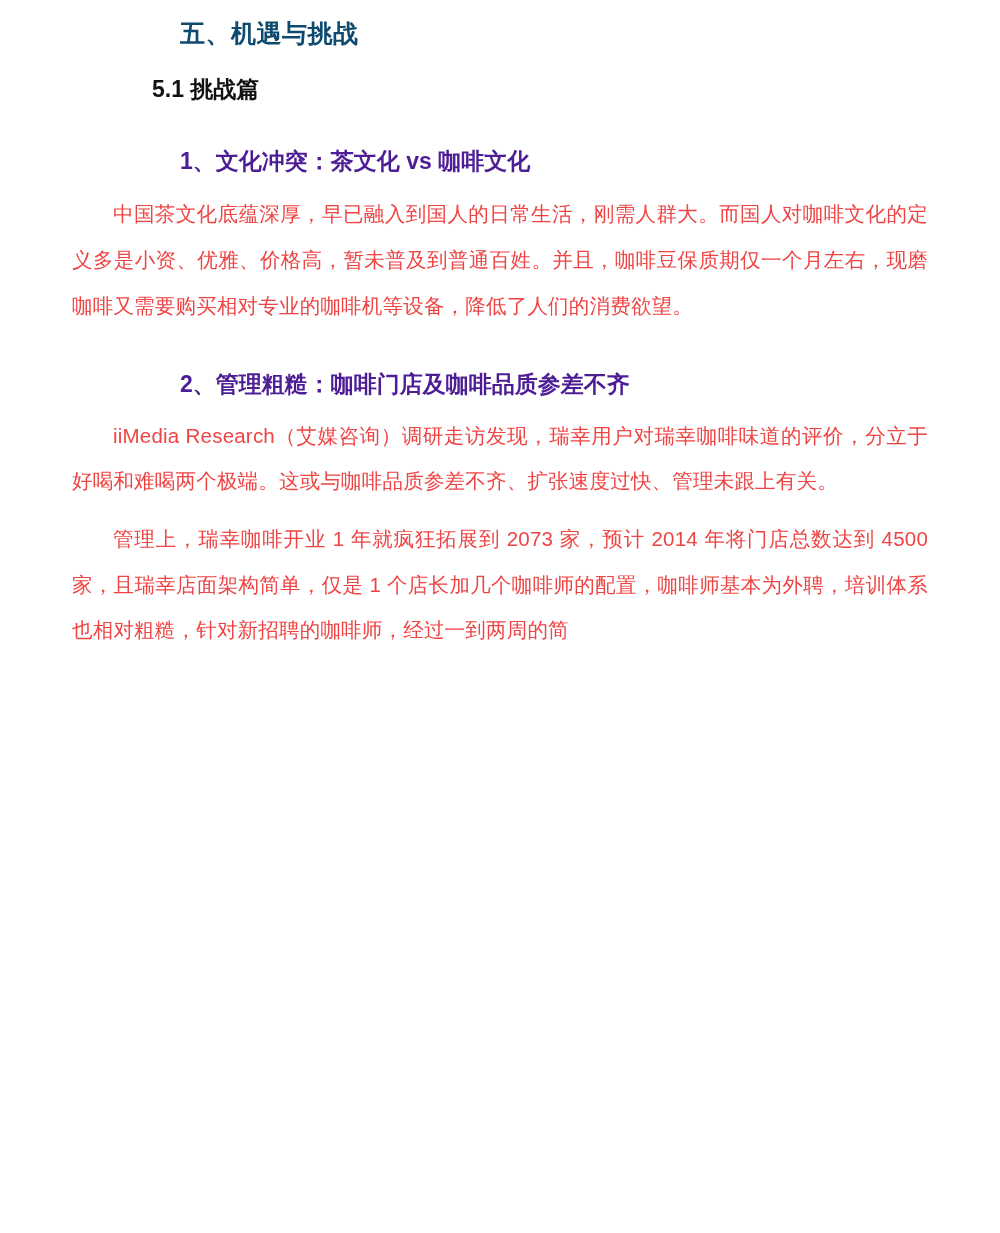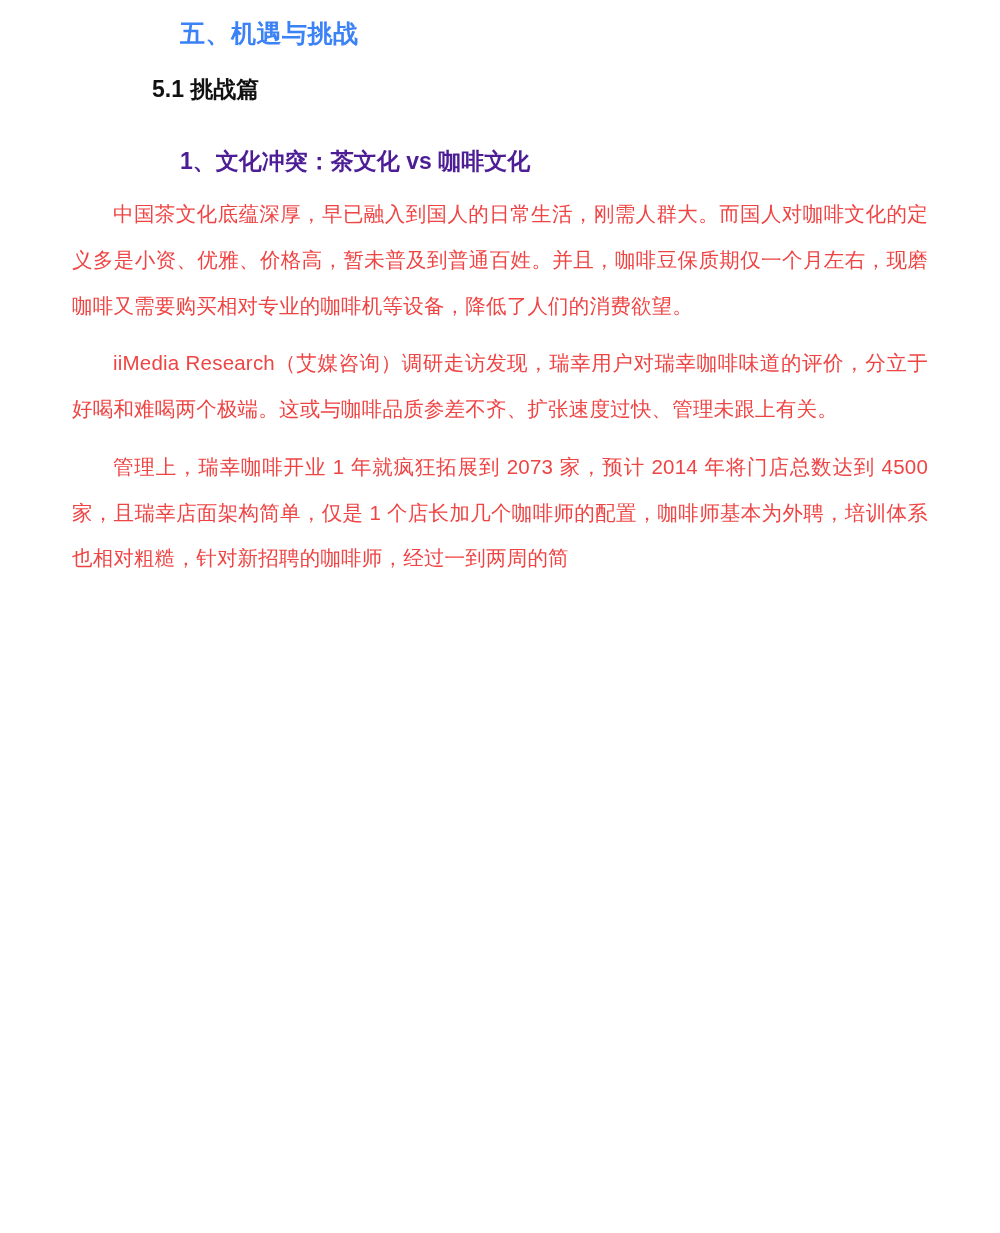--- a/index.html
+++ b/index.html
@@ -20,21 +20,21 @@
     box-sizing: border-box;
     padding: 6px 72px 0 72px;
     position: relative;
   }
   .h1 {
     font-size: 25px;
     font-weight: bold;
     letter-spacing: 0.5px;
     margin: 10px 0 0 108px;
     line-height: 1.4;
-    color: #3b82f6;
+    color: #0c4a6e;
   }
   .h2 {
     font-size: 23px;
     font-weight: bold;
     margin: 22px 0 0 80px;
     line-height: 1.4;
     color: #111;
   }
   .h3 {
     font-size: 23px;
@@ -65,18 +65,19 @@
 
   <h1 class="h1">五、机遇与挑战</h1>
 
   <h2 class="h2">5.1  挑战篇</h2>
 
   <h3 class="h3">1、文化冲突：茶文化 vs 咖啡文化</h3>
 
   <p class="para">中国茶文化底蕴深厚，早已融入到国人的日常生活，刚需人群大。而国人对咖啡文化的定义多是小资、优雅、价格高，暂未普及到普通百姓。并且，咖啡豆保质期仅一个月左右，现磨咖啡又需要购买相对专业的咖啡机等设备，降低了人们的消费欲望。</p>
 
 
+  <h3 class="h3">2、管理粗糙：咖啡门店及咖啡品质参差不齐</h3>
 
   <p class="para tight">iiMedia Research（艾媒咨询）调研走访发现，瑞幸用户对瑞幸咖啡味道的评价，分立于好喝和难喝两个极端。这或与咖啡品质参差不齐、扩张速度过快、管理未跟上有关。</p>
 
   <p class="para tight">管理上，瑞幸咖啡开业 1 年就疯狂拓展到 2073 家，预计 2014 年将门店总数达到 4500 家，且瑞幸店面架构简单，仅是 1 个店长加几个咖啡师的配置，咖啡师基本为外聘，培训体系也相对粗糙，针对新招聘的咖啡师，经过一到两周的简</p>
 
 </div>
 
 </body></html>

